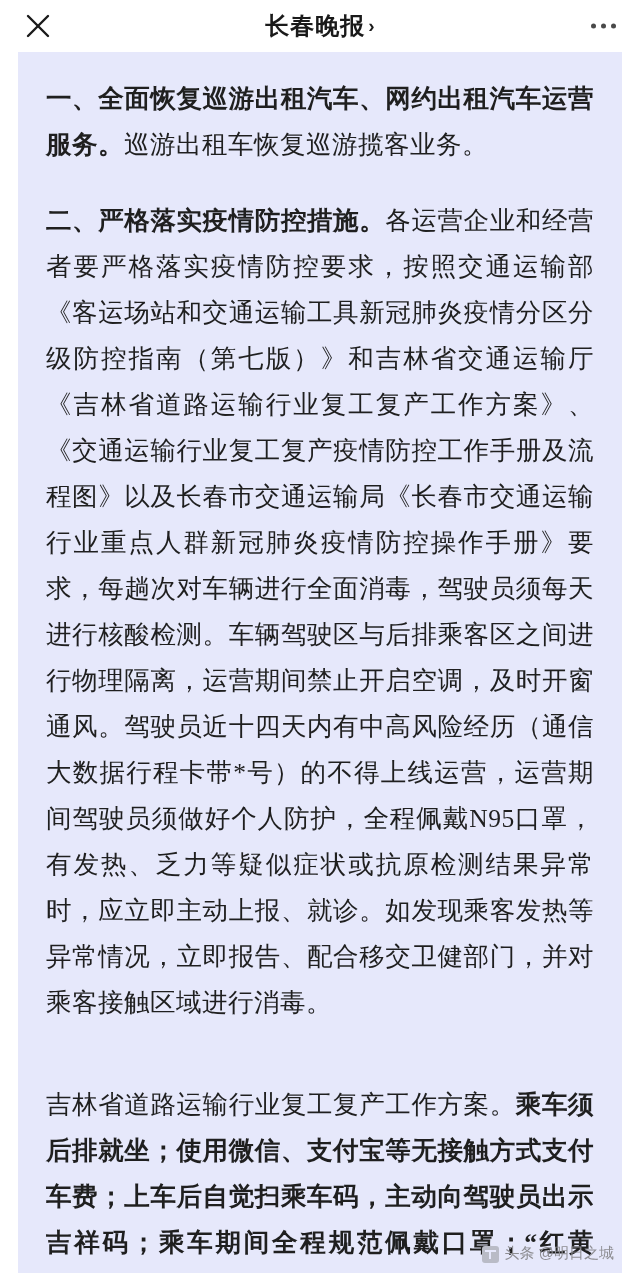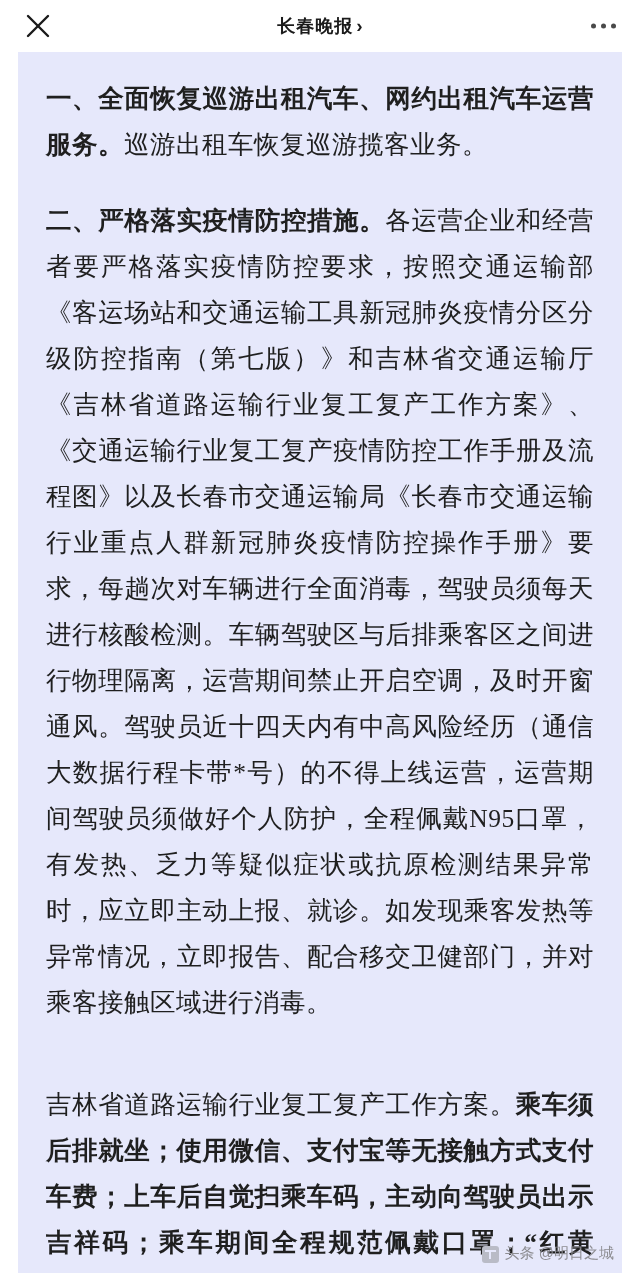--- a/index.html
+++ b/index.html
@@ -35,21 +35,21 @@
     cursor: pointer;
   }
   .close-btn svg { display: block; }
   .title-wrap {
     display: flex;
     align-items: center;
     justify-content: center;
     gap: 2px;
   }
   .title-text {
-    font-size: 18px;
+    font-size: 24px;
     font-weight: bold;
     color: #1a1a1a;
     letter-spacing: 1px;
   }
   .title-chevron {
     font-size: 19px;
     color: #1a1a1a;
     font-weight: bold;
     margin-left: 1px;
   }

